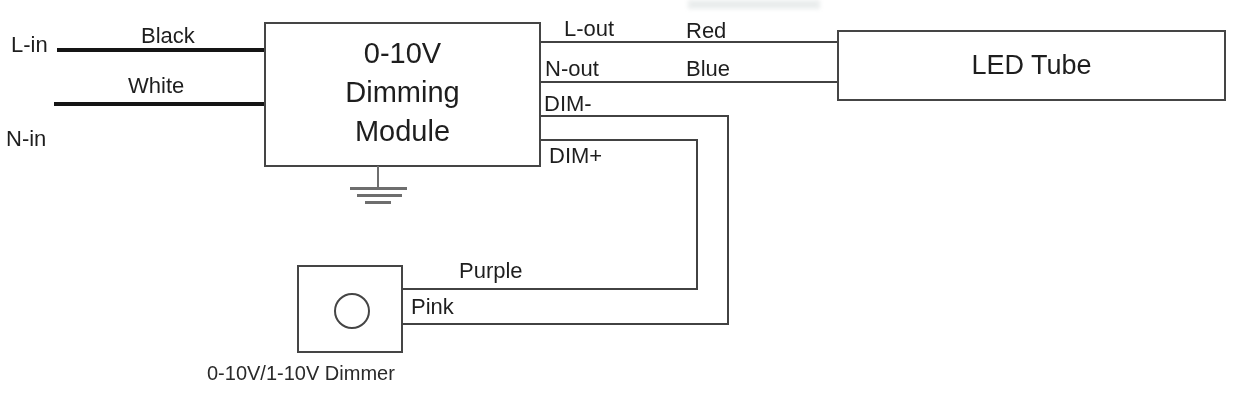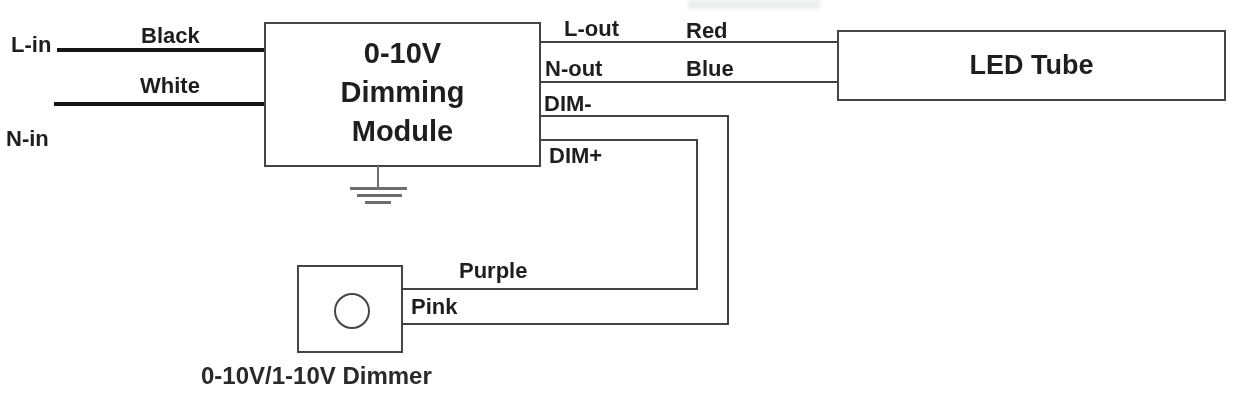--- a/index.html
+++ b/index.html
@@ -12,21 +12,20 @@
   }
   html, body { margin: 0; padding: 0; background: var(--background); }
   .canvas {
     position: relative;
     width: 1239px;
     height: 406px;
     background: var(--background);
     font-family: "Liberation Sans", sans-serif;
     color: var(--text);
     overflow: hidden;
-    font-weight: bold;
   }
   .wire-thick { position: absolute; background: var(--thick-wire); }
   .wire-thin { position: absolute; background: var(--thin-wire); }
   .label {
     position: absolute;
     font-size: 22px;
     line-height: 1.1;
     color: var(--text);
     white-space: nowrap;
   }
@@ -59,22 +58,22 @@
     position: absolute;
     left: 334px; top: 293px;
     width: 36px; height: 36px;
     border: 2px solid var(--box-border);
     border-radius: 50%;
     box-sizing: border-box;
     background: var(--background);
   }
   .caption {
     position: absolute;
-    left: 201px; top: 362px;
-    font-size: 24px;
+    left: 207px; top: 362px;
+    font-size: 20px;
     color: #2a2a2a;
   }
   .artifact {
     position: absolute;
     left: 688px; top: 0;
     width: 132px; height: 9px;
     background: #b9c4c4;
     opacity: 0.3;
     filter: blur(2px);
   }
@@ -85,21 +84,21 @@
 <div class="canvas">
 
   <div class="artifact"></div>
 
   <span class="label" style="left:11px; top:33px;">L-in</span>
   <div class="wire-thick" style="left:57px; top:48px; width:209px; height:4px;"></div>
   <span class="label" style="left:141px; top:24px;">Black</span>
 
   <span class="label" style="left:6px; top:92px;margin-top:35px;">N-in</span>
   <div class="wire-thick" style="left:54px; top:102px; width:212px; height:4px;"></div>
-  <span class="label" style="left:140px; top:74px;">White</span>
+  <span class="label" style="left:128px; top:74px;">White</span>
 
   <div class="box" style="left:264px; top:22px; width:277px; height:145px;"></div>
   <div class="module-text">
     <span>0-10V</span>
     <span>Dimming</span>
     <span>Module</span>
   </div>
 
   <div class="ground">
     <div style="left:377px; top:166px; width:2px; height:21px;"></div>

